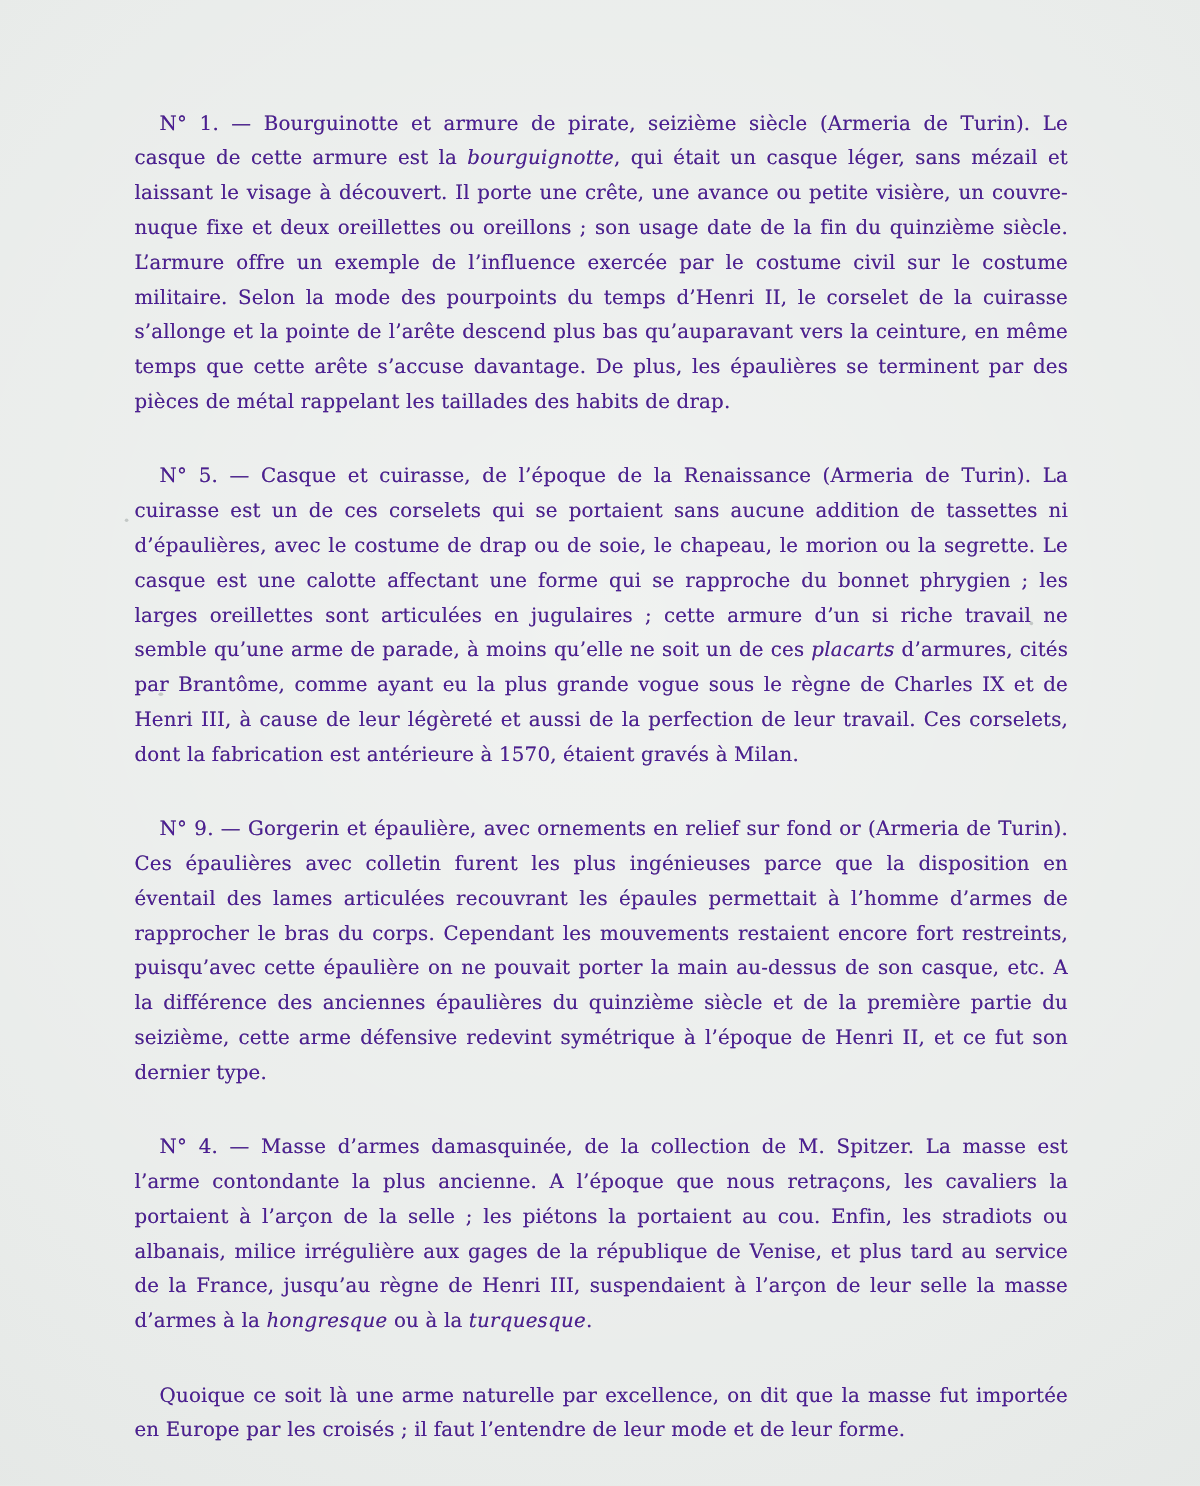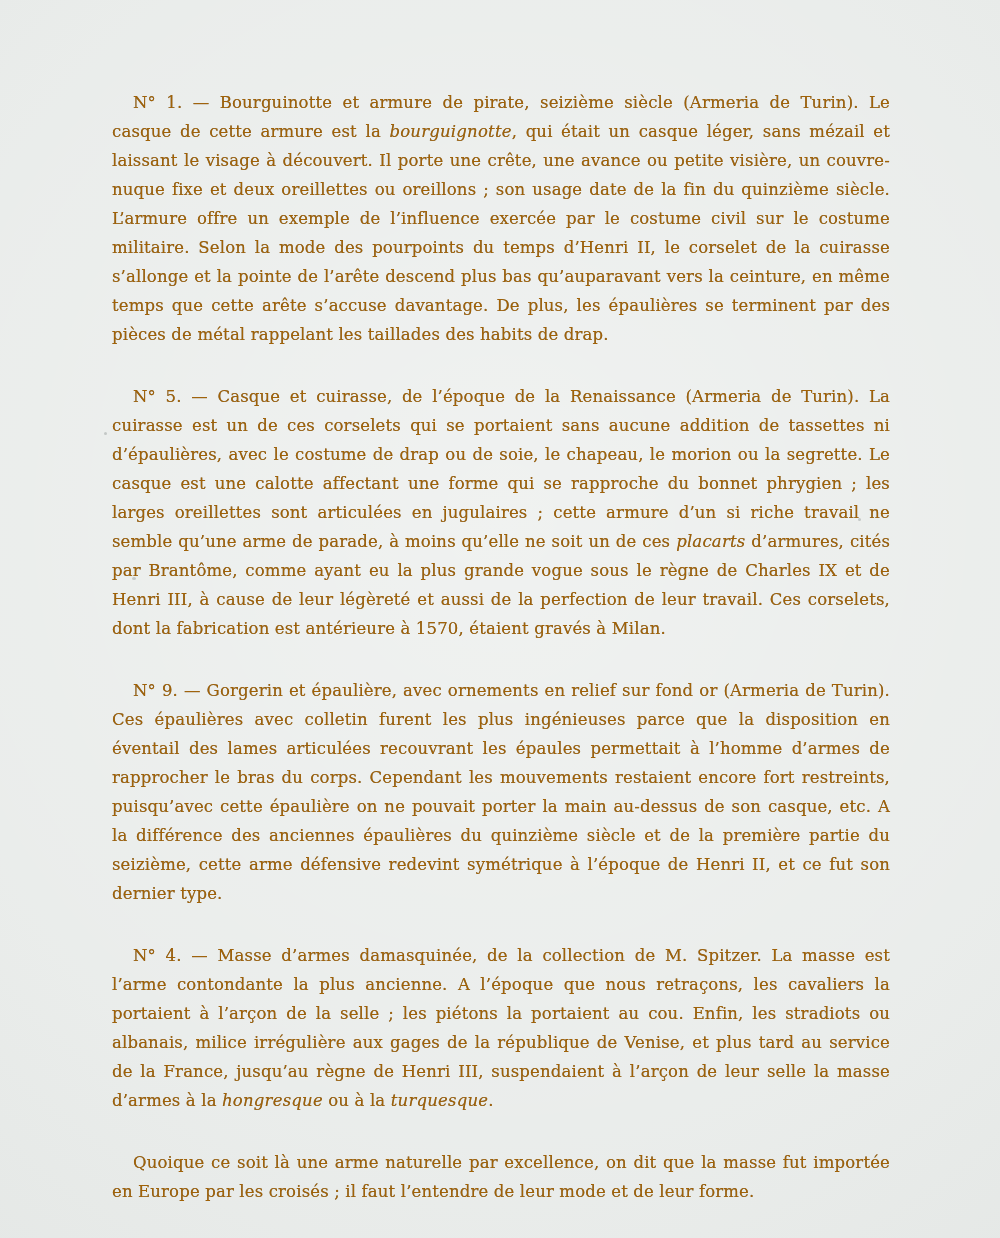--- a/index.html
+++ b/index.html
@@ -25,21 +25,21 @@
         rgba(255,255,255,0.10) 45%,
         rgba(190,196,194,0.18) 85%,
         rgba(168,175,173,0.28) 100%),
       #e8ebe9;
   }
   .page-text {
     position: absolute;
     left: 112px;
     top: 88px;
     width: 778px;
-    color: #a16207;
+    color: #4c1d95;
     font-size: 16.5px;
     line-height: 29px;
     letter-spacing: 0.15px;
   }
   .page-text p {
     margin: 0 0 33px 0;
     text-align: justify;
     text-indent: 21px;
     
     text-shadow: 0 0 0.45px rgba(45,48,51,0.55);

